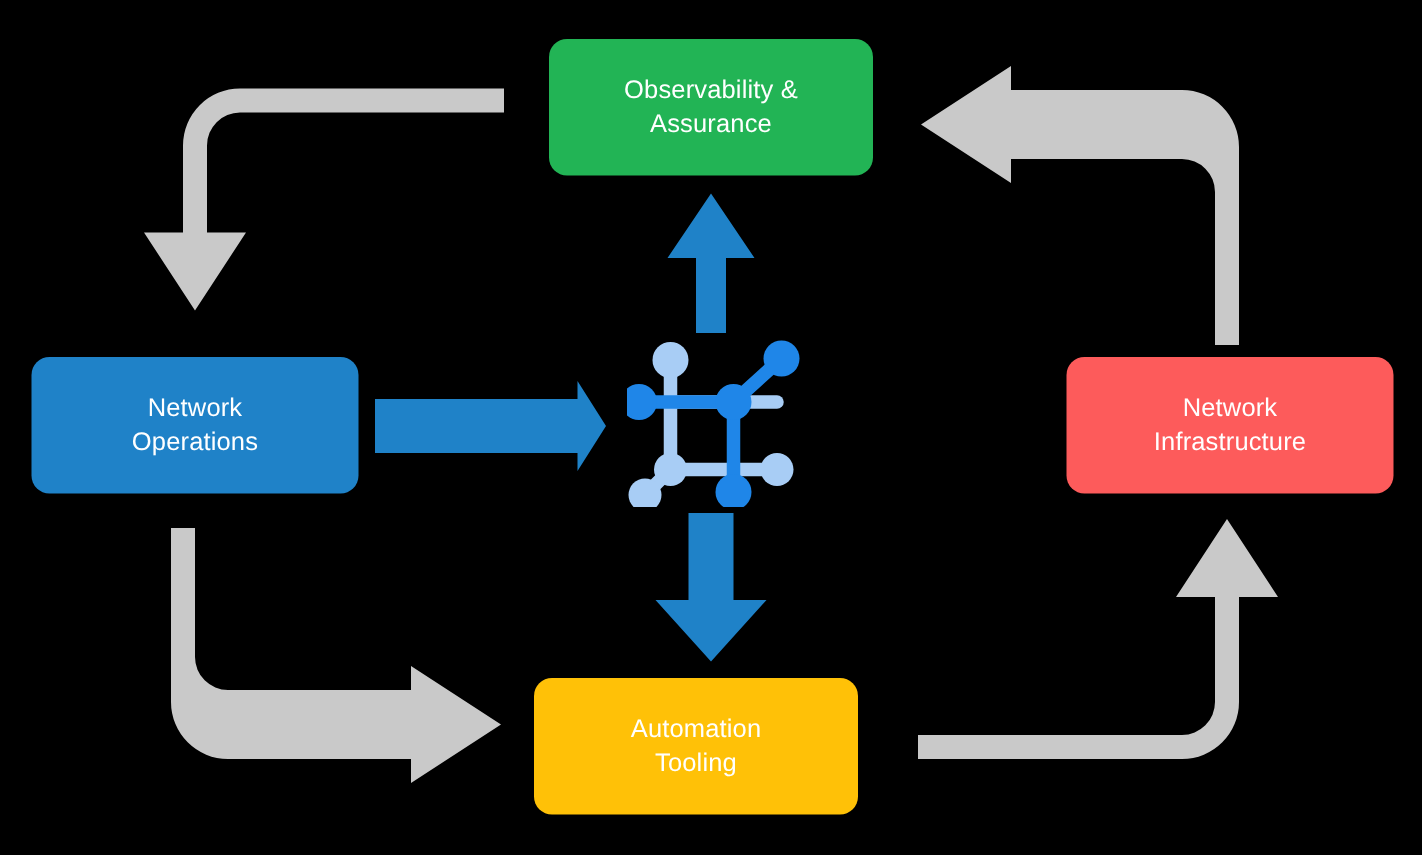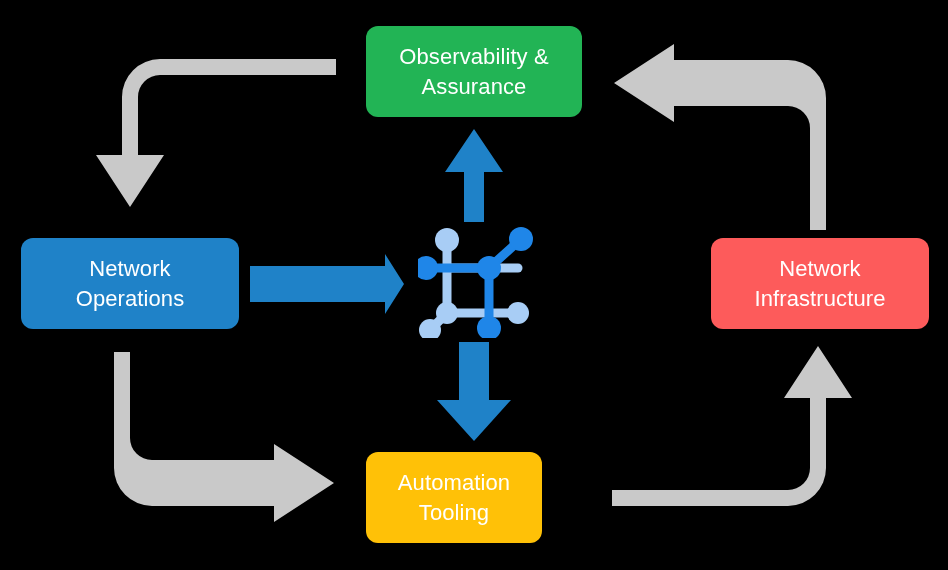--- a/index.html
+++ b/index.html
@@ -18,39 +18,39 @@
     overflow: hidden;
   }
   .node-box {
     position: absolute;
     border-radius: 12px;
     display: flex;
     align-items: center;
     justify-content: center;
     text-align: center;
     color: #ffffff;
-    font-size: 22px;
+    font-size: 17px;
     line-height: 1.32;
     font-weight: 400;
     letter-spacing: 0.1px;
     box-sizing: border-box;
     padding: 4px 10px;
     white-space: pre-line;
   }
   #box-observability {
     left: 366px; top: 26px; width: 216px; height: 91px;
   }
   #box-operations {
     left: 21px; top: 238px; width: 218px; height: 91px;
   }
   #box-infrastructure {
     left: 711px; top: 238px; width: 218px; height: 91px;
   }
   #box-automation {
-    left: 366px; top: 452px; width: 176px; height: 91px;
+    left: 356px; top: 452px; width: 216px; height: 91px;
   }
   .svg-layer {
     position: absolute;
     left: 0; top: 0;
     width: 948px;
     height: 570px;
   }
   .center-icon {
     position: absolute;
     left: 418px;

